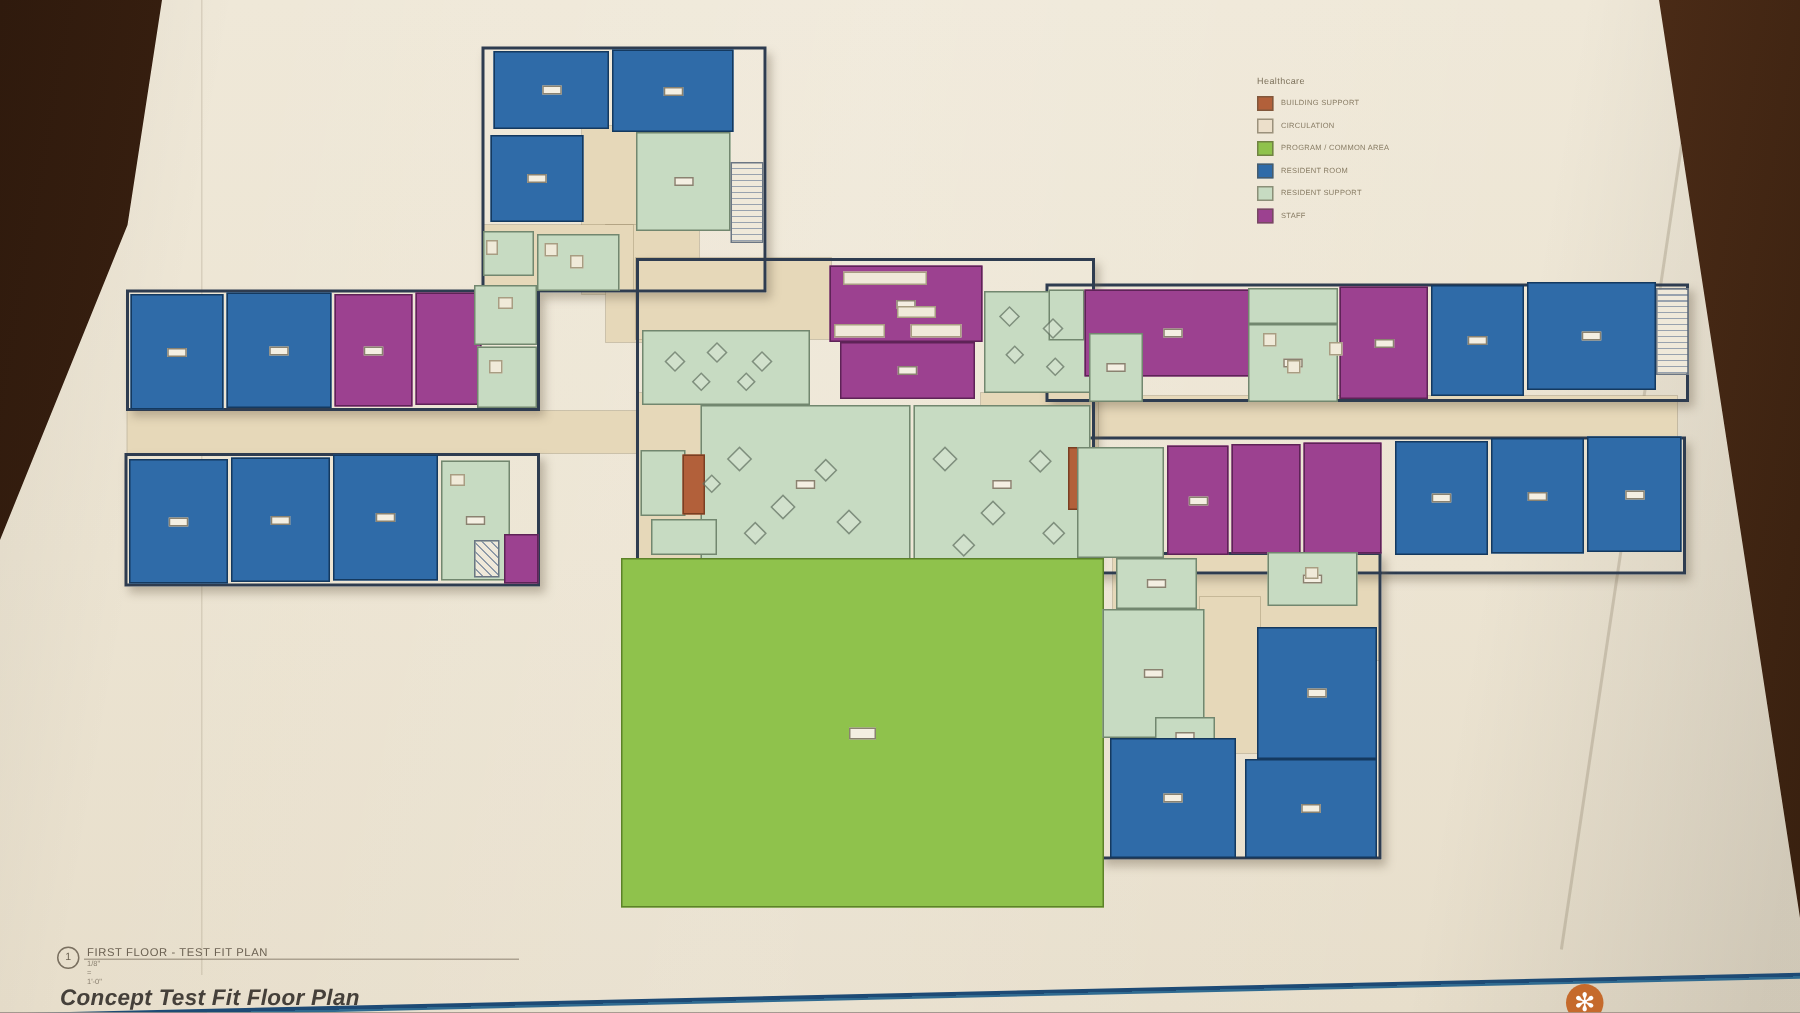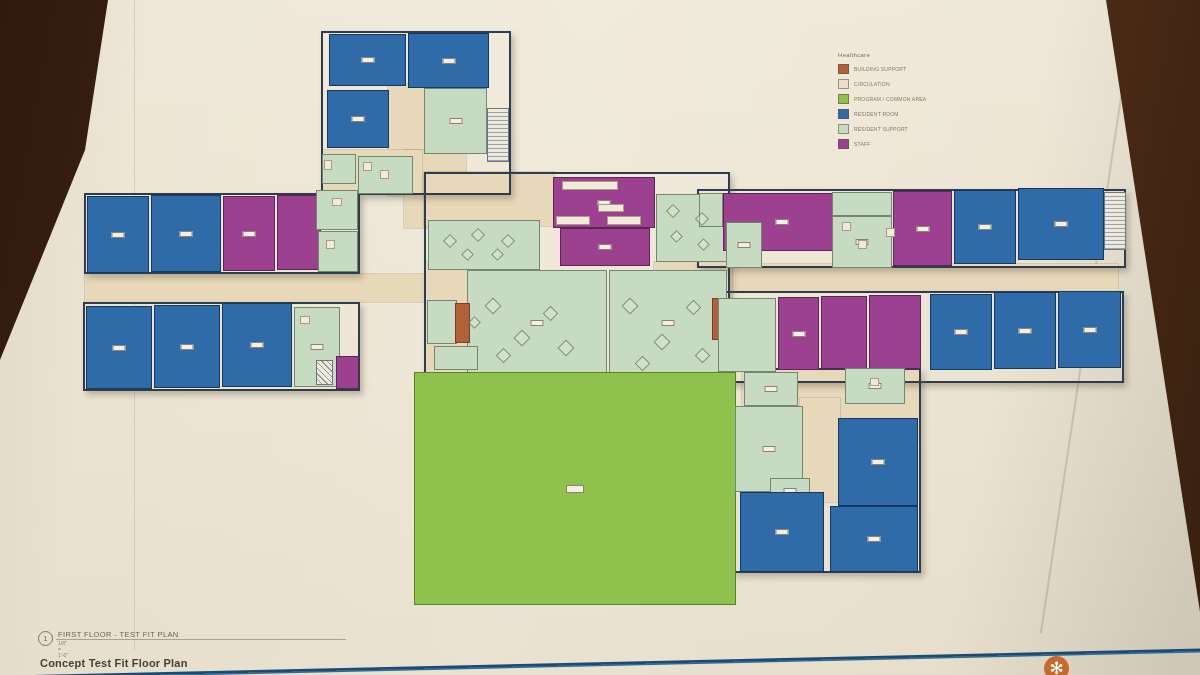--- a/index.html
+++ b/index.html
@@ -33,21 +33,21 @@
   .legend-row{display:flex;align-items:center;margin-bottom:5px;}
   .legend-swatch{width:11px;height:10px;border:1px solid rgba(90,80,60,.55);box-sizing:border-box;margin-right:5px;flex:none;}
   .legend-label{font-size:5px;letter-spacing:.2px;color:#877b63;text-transform:uppercase;}
   
   .tblock{position:absolute;left:38px;top:628px;color:#6b6152;}
   .detail-circle{position:absolute;left:0;top:3px;width:13px;height:13px;border:1px solid #7a7060;border-radius:50%;
     font-size:7px;display:flex;align-items:center;justify-content:center;color:#6b6152;}
   .dtitle{position:absolute;left:20px;top:2px;font-size:7.5px;letter-spacing:.4px;color:#6b6152;white-space:nowrap;}
   .dscale{position:absolute;left:20px;top:12px;font-size:5px;color:#8a8070;}
   .drule{position:absolute;left:18px;top:11px;width:290px;height:1px;background:rgba(120,110,92,.55);}
-  .sheetname{position:absolute;left:40px;top:657px;font-size:11px;font-weight:bold;color:#45403a;letter-spacing:.2px;}
+  .sheetname{position:absolute;left:40px;top:657px;font-size:15px;font-weight:bold;color:#45403a;letter-spacing:.2px;font-style:italic;}
   .bottombar{position:absolute;left:-20px;top:662px;width:1250px;height:4px;
     background:linear-gradient(180deg,#1d4a75 0 60%,#2f6a90 60% 100%);transform:rotate(-1.3deg);}
   .logo{position:absolute;left:1044px;top:656px;width:25px;height:25px;border-radius:50%;
     background:#c56a2c;display:flex;align-items:center;justify-content:center;
     color:#fff;font-size:17px;line-height:1;}
 </style>
 </head>
 <body>
 
 <div class="wood"></div>

